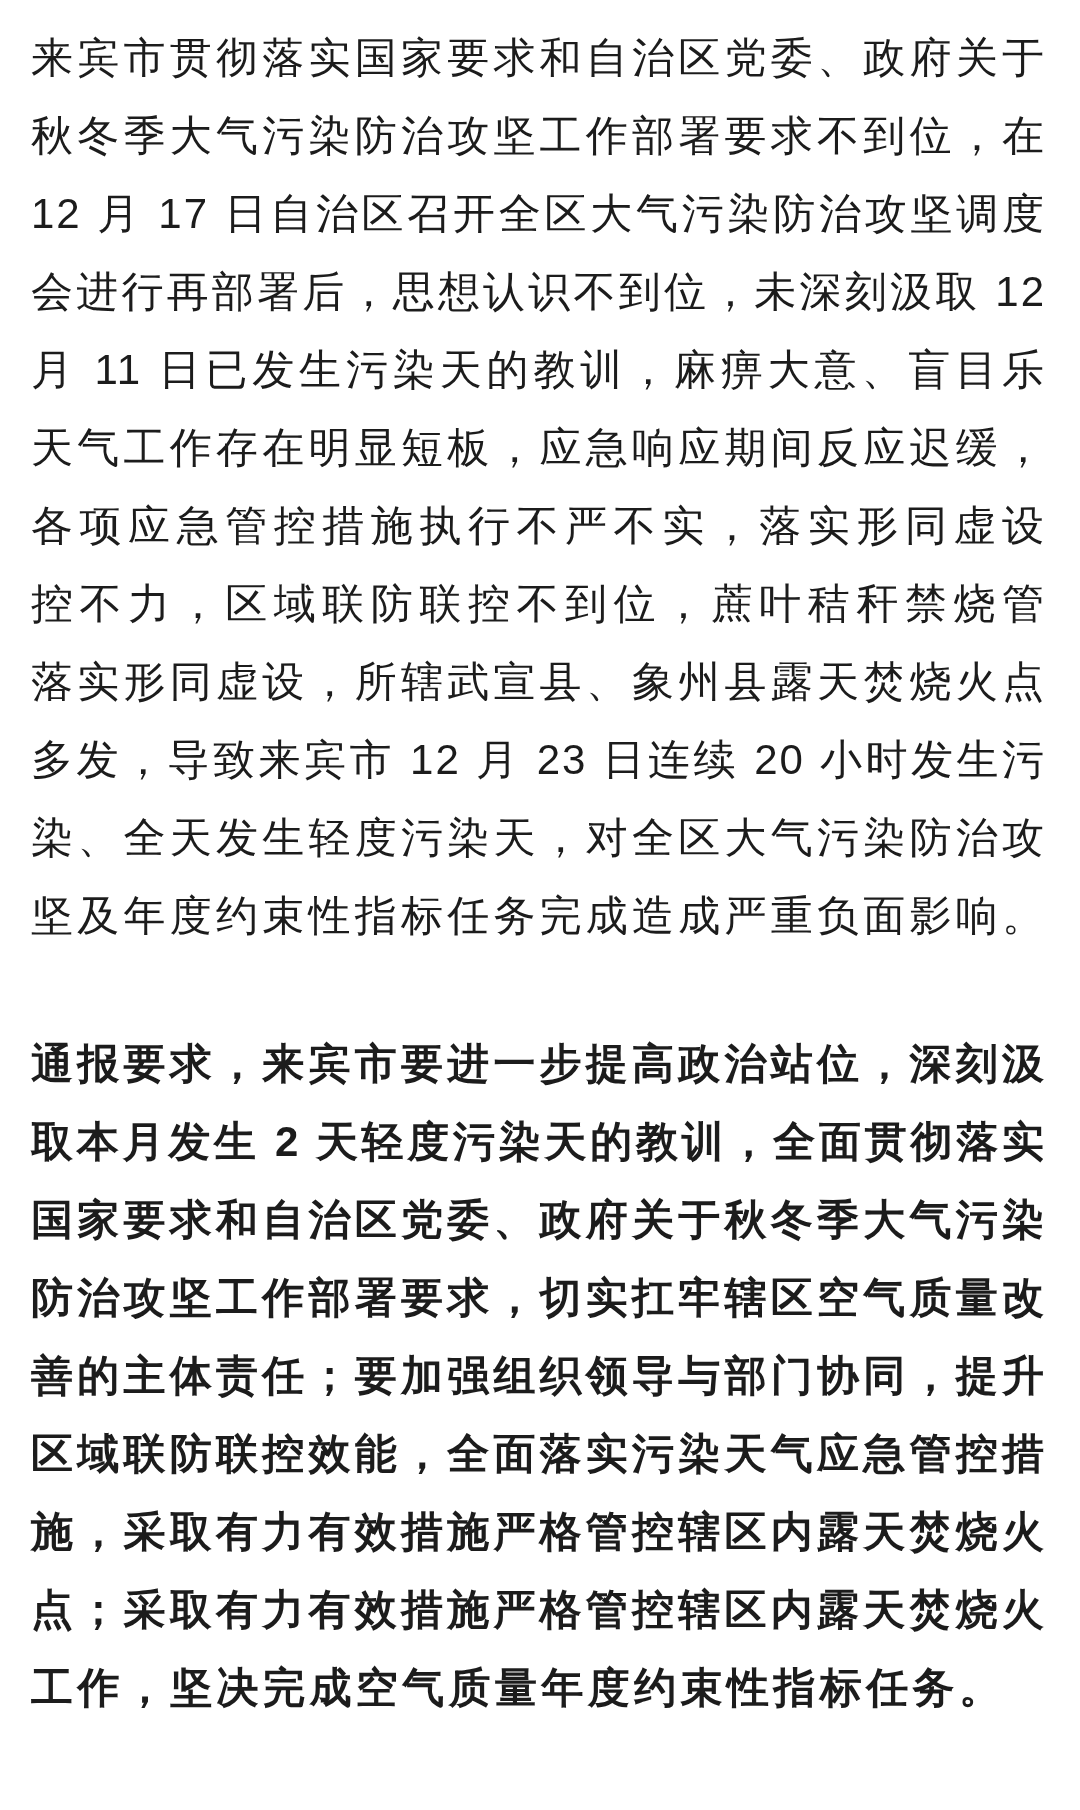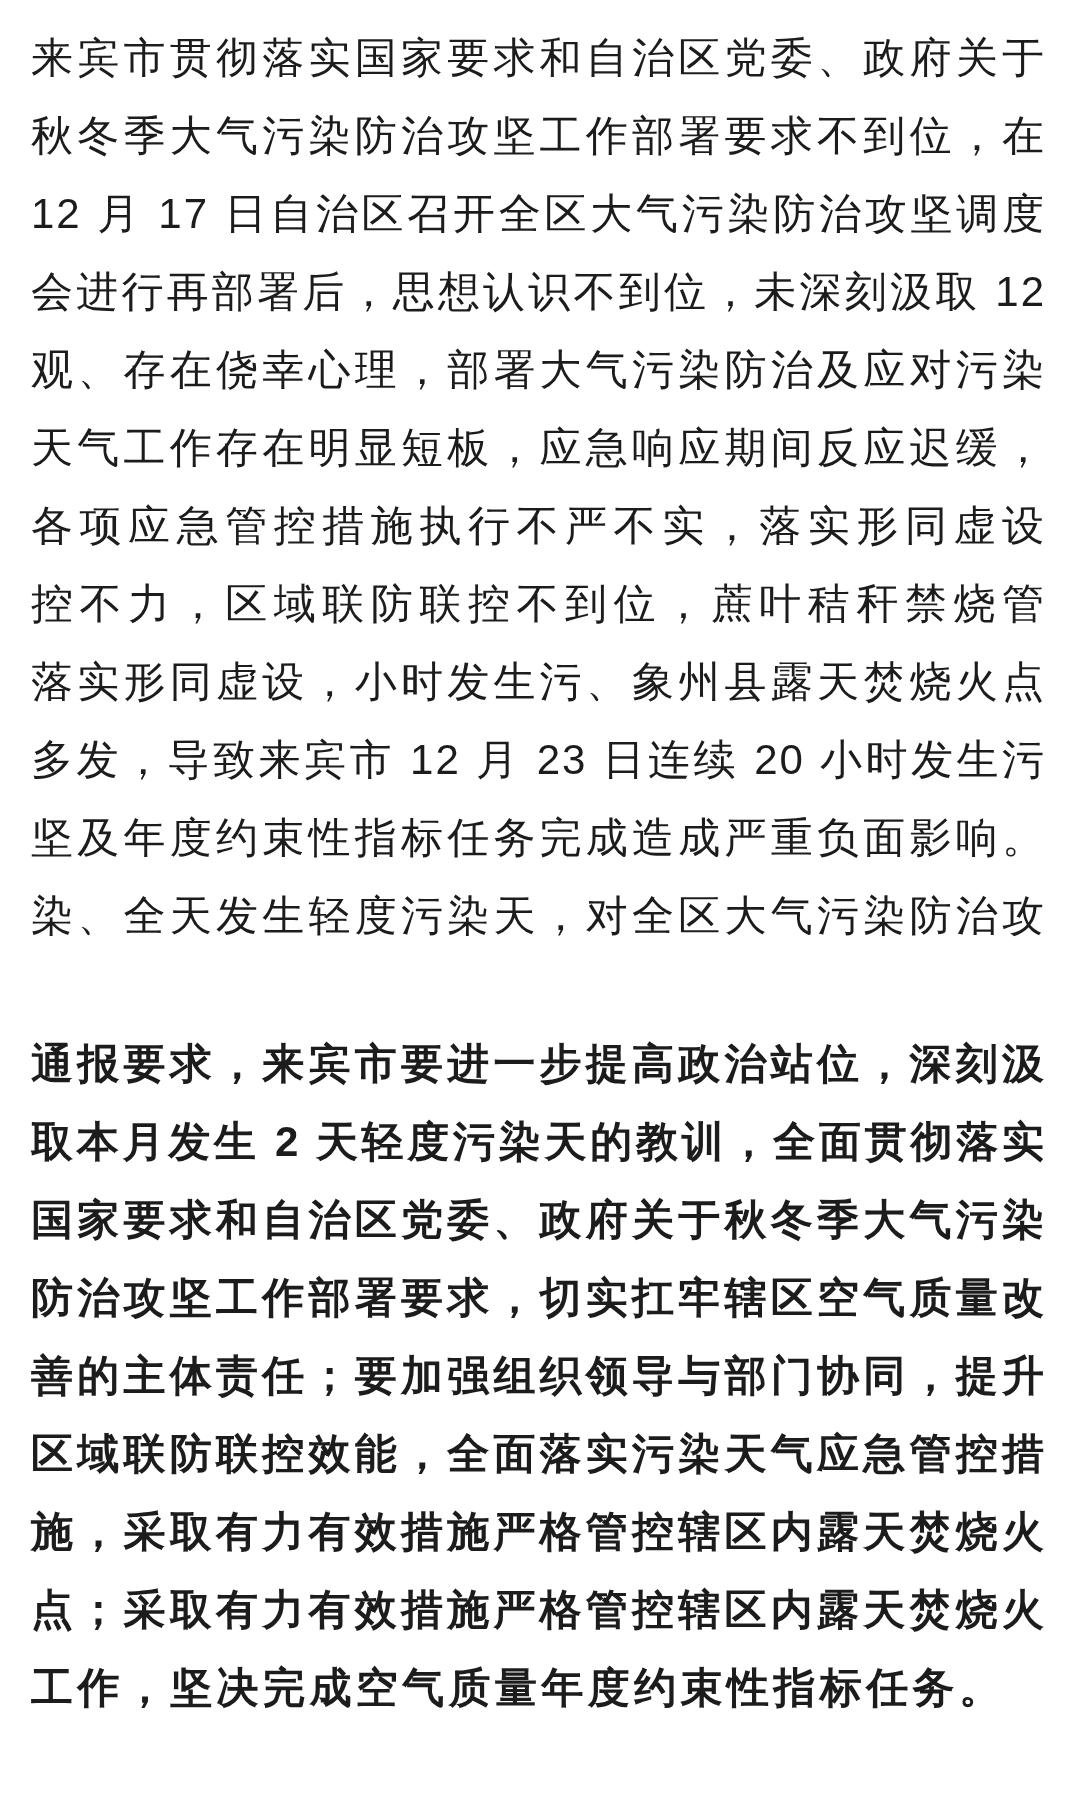--- a/index.html
+++ b/index.html
@@ -46,28 +46,28 @@
 </head>
 <body>
 
 <div class="article-body">
 
   <div class="paragraph">
     <div class="text-line">来宾市贯彻落实国家要求和自治区党委、政府关于</div>
     <div class="text-line">秋冬季大气污染防治攻坚工作部署要求不到位，在</div>
     <div class="text-line">12 月 17 日自治区召开全区大气污染防治攻坚调度</div>
     <div class="text-line">会进行再部署后，思想认识不到位，未深刻汲取 12</div>
-    <div class="text-line">观、存在侥幸心理，部署大气污染防治及应对污染</div>
+    <div class="text-line">月 11 日已发生污染天的教训，麻痹大意、盲目乐</div>
     <div class="text-line">天气工作存在明显短板，应急响应期间反应迟缓，</div>
     <div class="text-line">各项应急管控措施执行不严不实，落实形同虚设</div>
     <div class="text-line">控不力，区域联防联控不到位，蔗叶秸秆禁烧管</div>
-    <div class="text-line">落实形同虚设，小时发生污、象州县露天焚烧火点</div>
+    <div class="text-line">落实形同虚设，所辖武宣县、象州县露天焚烧火点</div>
     <div class="text-line">多发，导致来宾市 12 月 23 日连续 20 小时发生污</div>
+    <div class="text-line">染、全天发生轻度污染天，对全区大气污染防治攻</div>
     <div class="text-line">坚及年度约束性指标任务完成造成严重负面影响。</div>
-    <div class="text-line">染、全天发生轻度污染天，对全区大气污染防治攻</div>
   </div>
 
   <div class="paragraph">
     <div class="text-line">通报要求，来宾市要进一步提高政治站位，深刻汲</div>
     <div class="text-line">取本月发生 2 天轻度污染天的教训，全面贯彻落实</div>
     <div class="text-line">国家要求和自治区党委、政府关于秋冬季大气污染</div>
     <div class="text-line">防治攻坚工作部署要求，切实扛牢辖区空气质量改</div>
     <div class="text-line">善的主体责任；要加强组织领导与部门协同，提升</div>
     <div class="text-line">区域联防联控效能，全面落实污染天气应急管控措</div>
     <div class="text-line">施，采取有力有效措施严格管控辖区内露天焚烧火</div>

